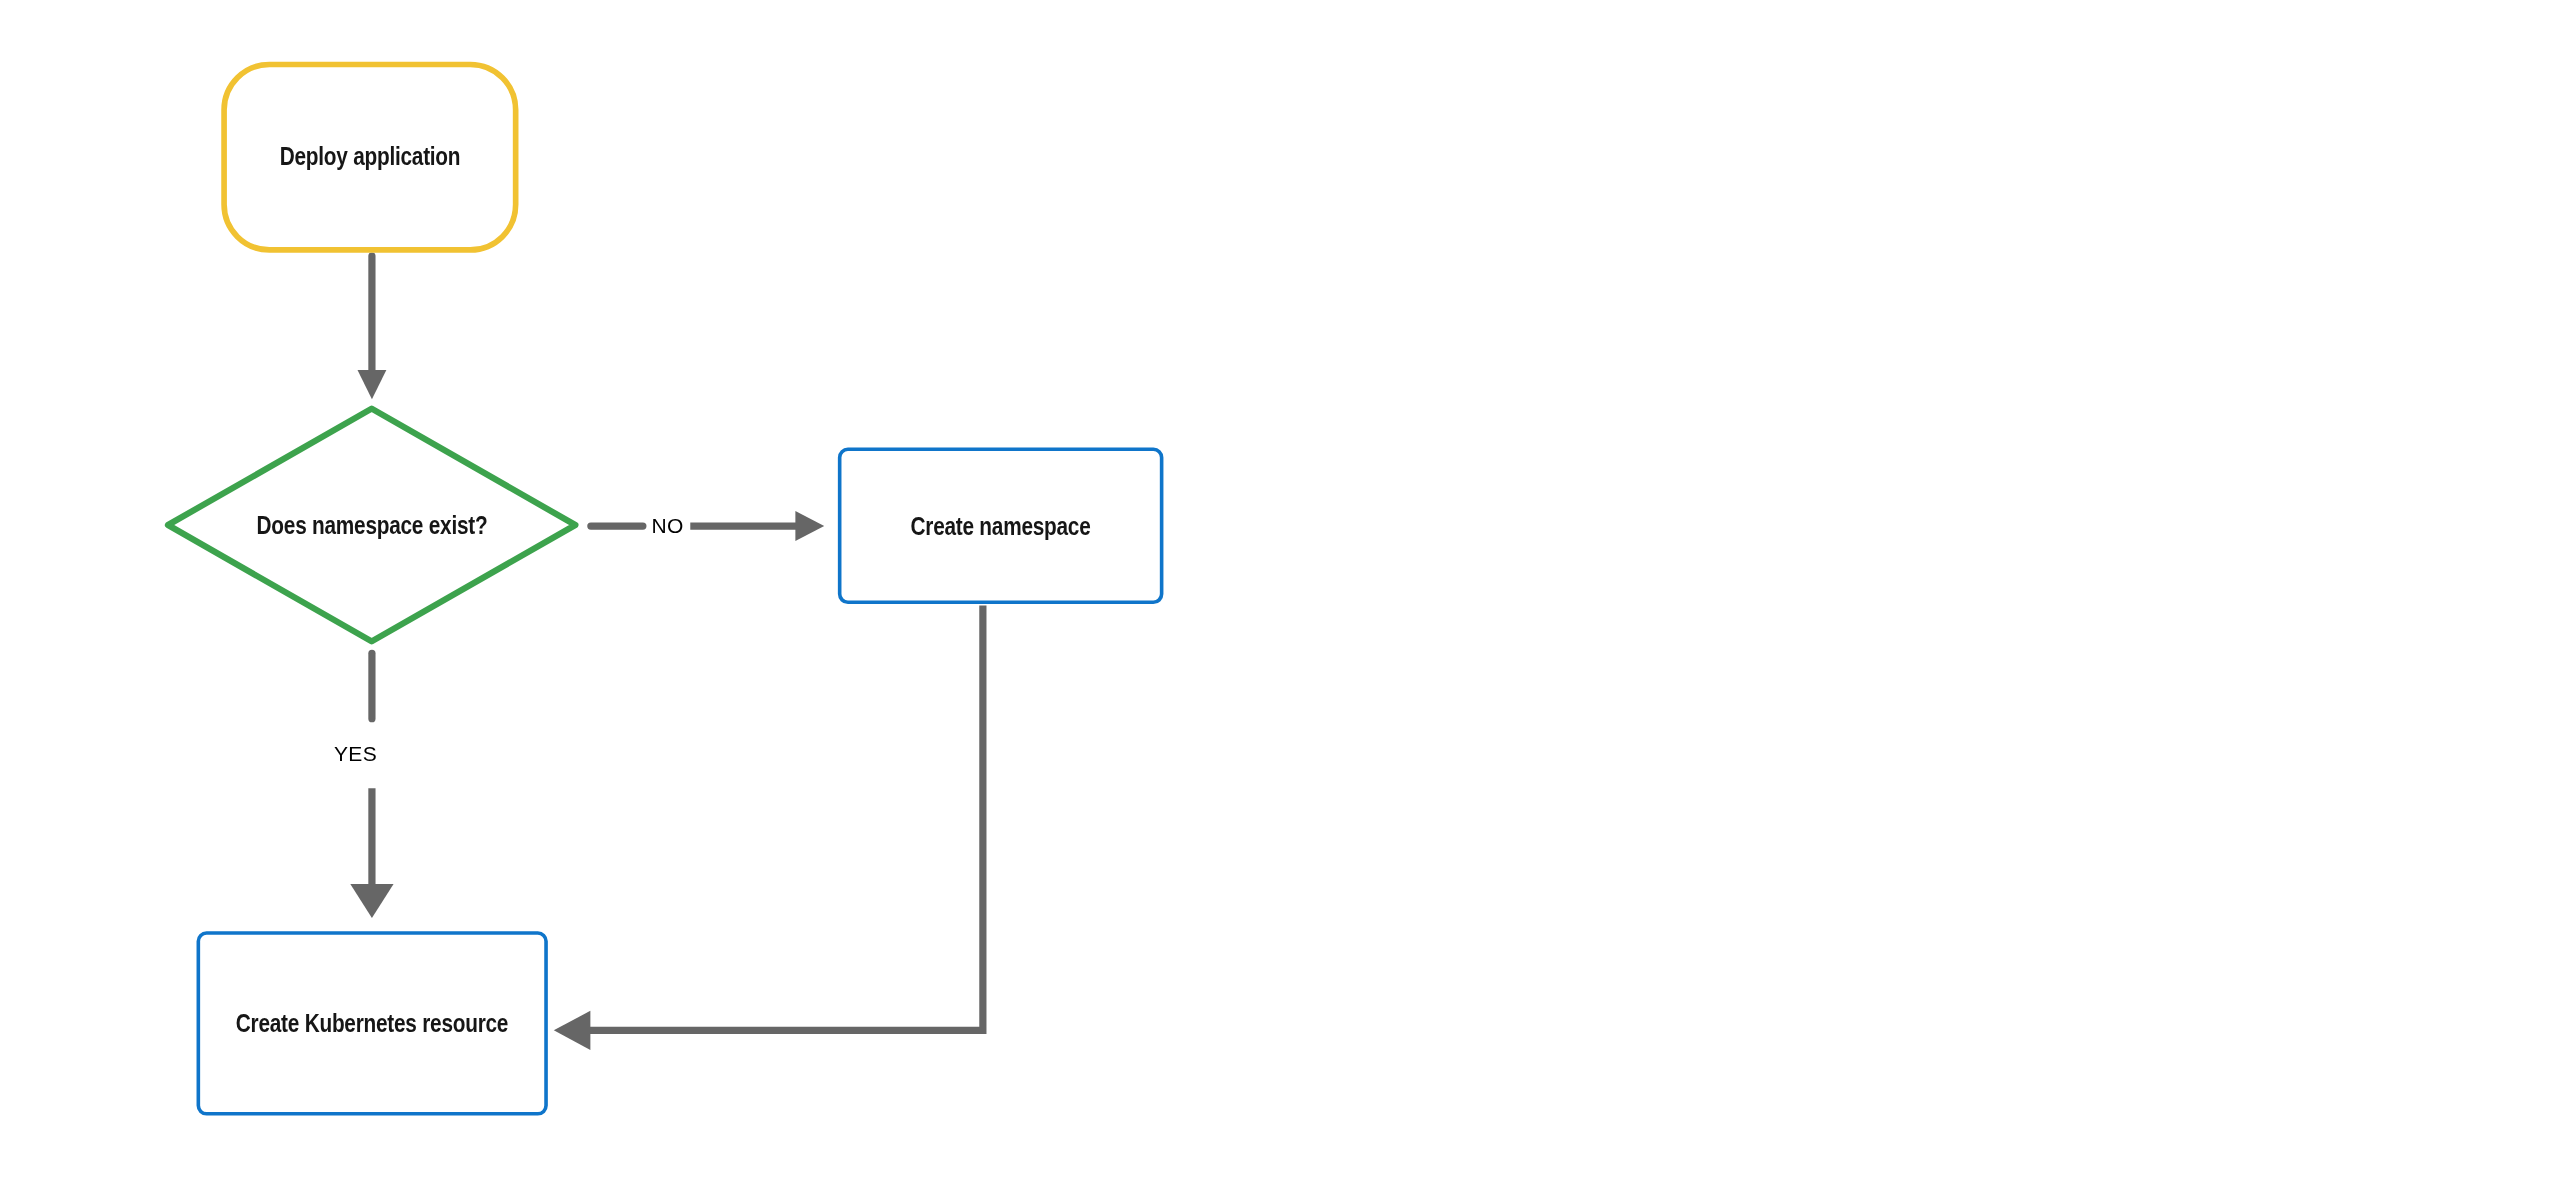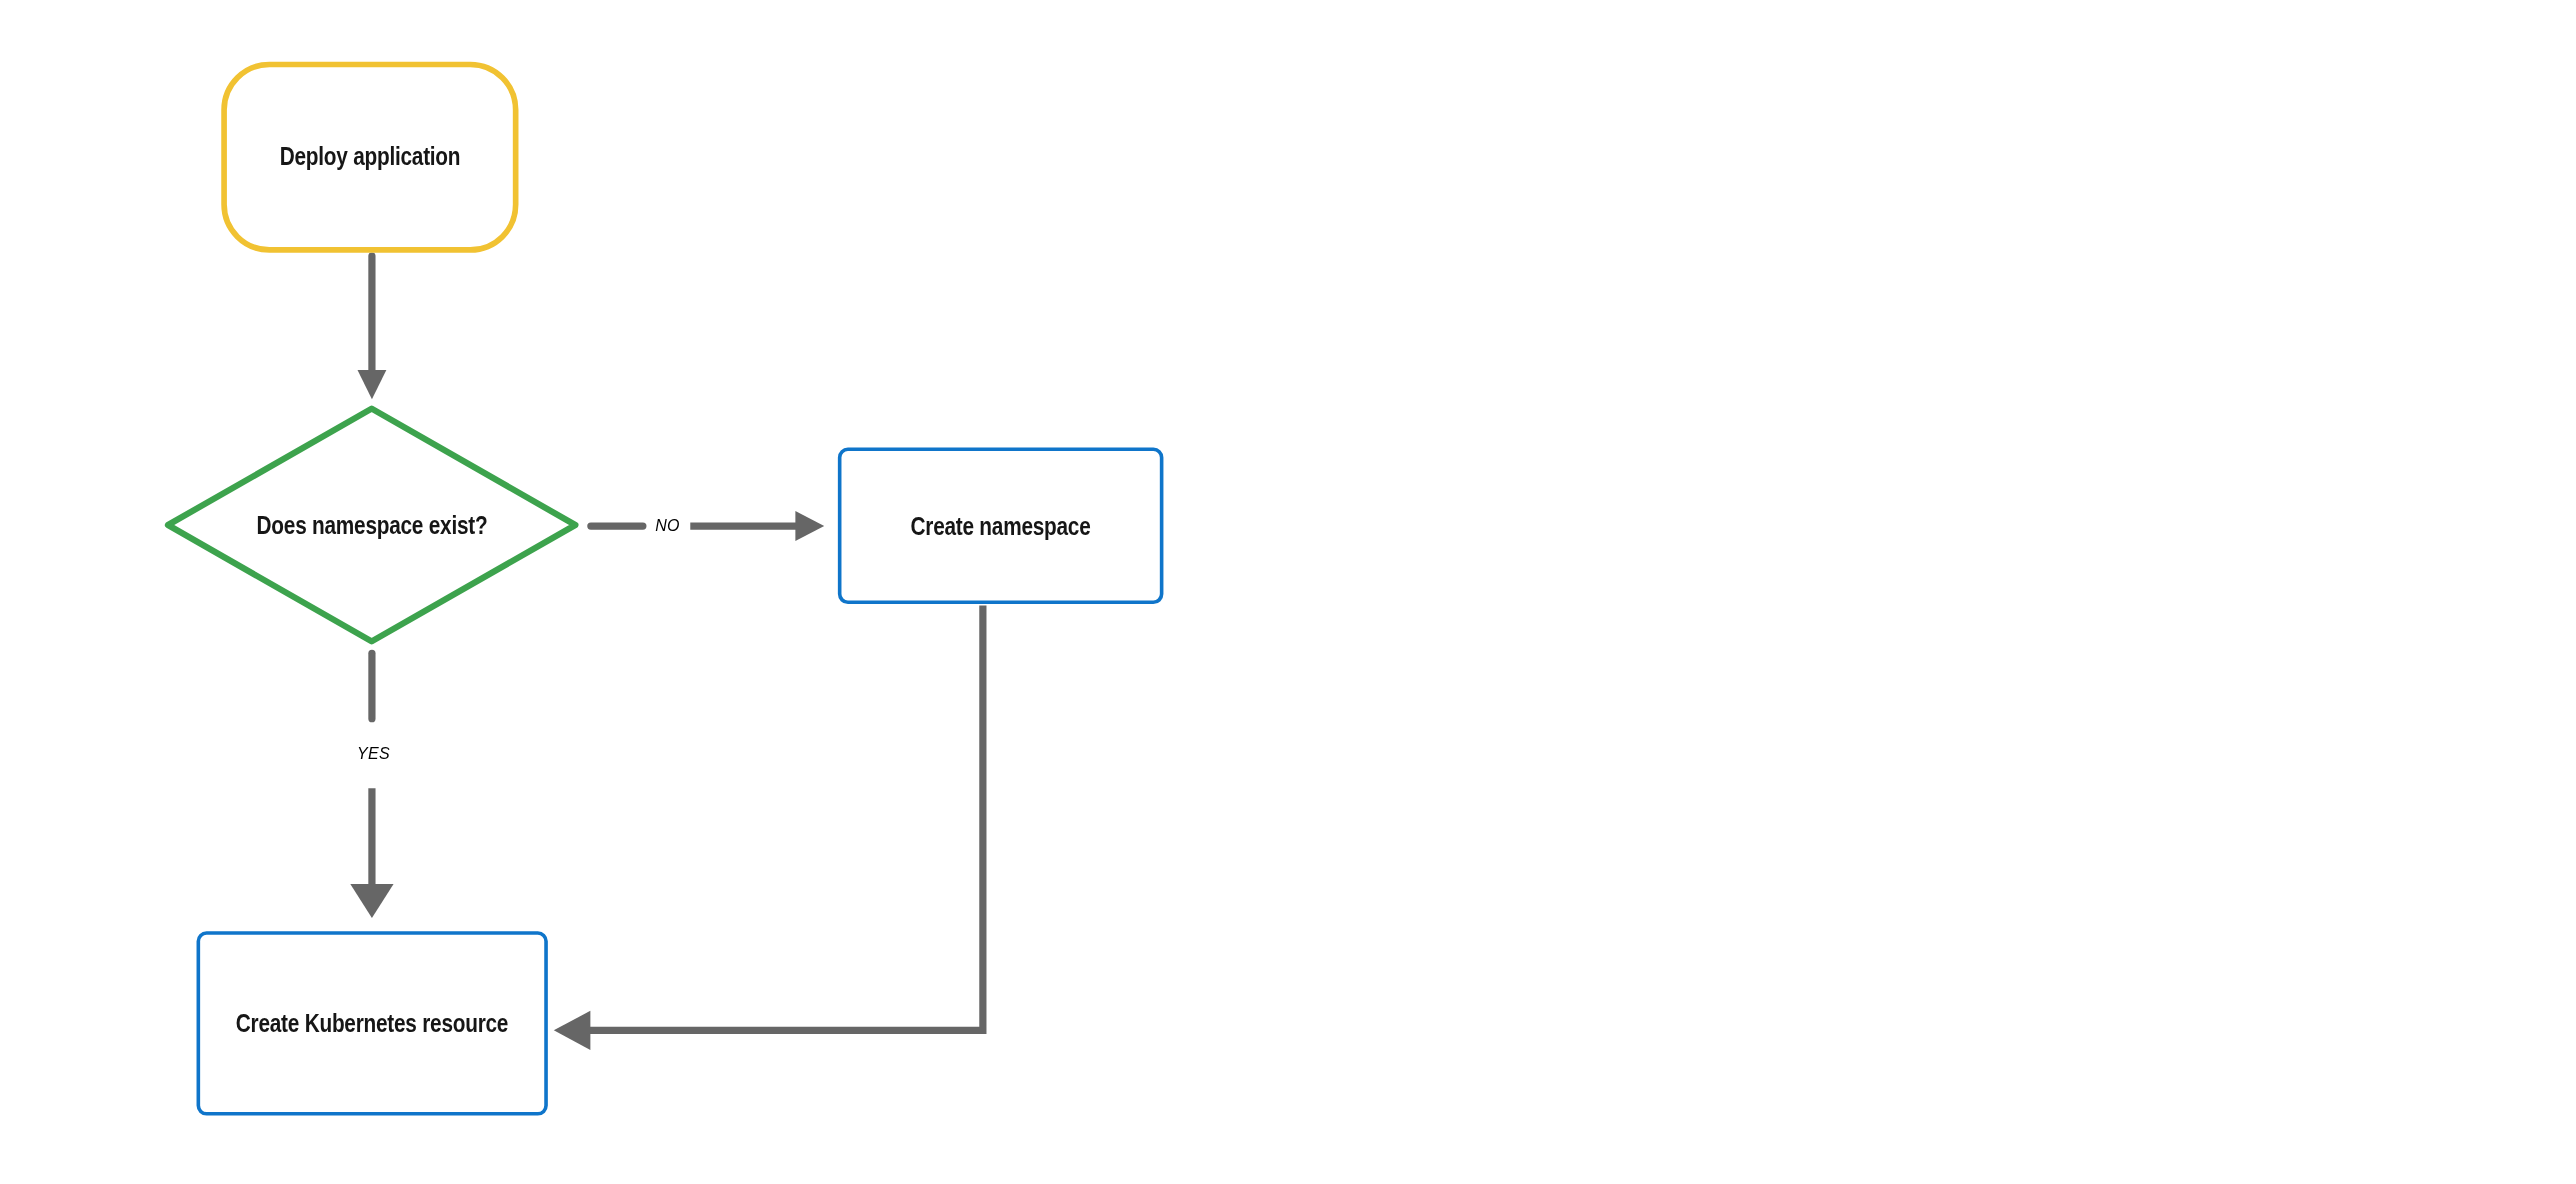--- a/index.html
+++ b/index.html
@@ -43,24 +43,23 @@
   }
   .edge-label {
     position: absolute;
     display: flex;
     align-items: center;
     justify-content: center;
     white-space: nowrap;
     color: #000000;
     font-family: "Liberation Sans", sans-serif;
     font-weight: 400;
-    font-size: 16px;
+    font-size: 21px;
     letter-spacing: 0.3px;
     pointer-events: none;
-    font-style: italic;
   }
   .hit {
     position: absolute;
     cursor: pointer;
   }
 </style>
 </head>
 <body>
 
 <div id="canvas">
@@ -101,21 +100,21 @@
   <div class="node-label" style="left:224px; top:64px; width:292px; height:185px;">Deploy application</div>
 
   <div class="node-label" style="left:133px; top:406px; width:478px; height:238px;">Does namespace exist?</div>
 
   <div class="node-label" style="left:838px; top:448px; width:325px; height:156px;">Create namespace</div>
 
   <div class="node-label" style="left:181px; top:931px; width:382px; height:184px;">Create Kubernetes resource</div>
 
   <div class="edge-label" style="left:639px; top:508px; width:57px; height:36px;">NO</div>
 
-  <div class="edge-label" style="left:335px; top:736px; width:77px; height:36px;text-align:center;">YES</div>
+  <div class="edge-label" style="left:317px; top:736px; width:77px; height:36px;text-align:center;">YES</div>
 
   <div class="hit" style="left:224px; top:64px; width:292px; height:185px;"></div>
   <div class="hit" style="left:164px; top:406px; width:416px; height:238px;"></div>
   <div class="hit" style="left:838px; top:448px; width:325px; height:156px;"></div>
   <div class="hit" style="left:197px; top:931px; width:351px; height:184px;"></div>
 
 </div>
 
 
 </body></html>

